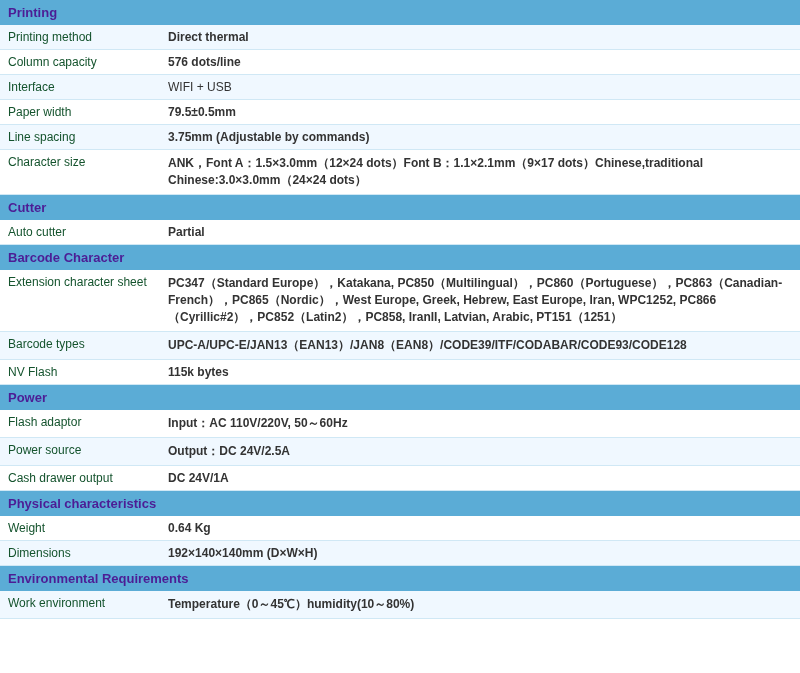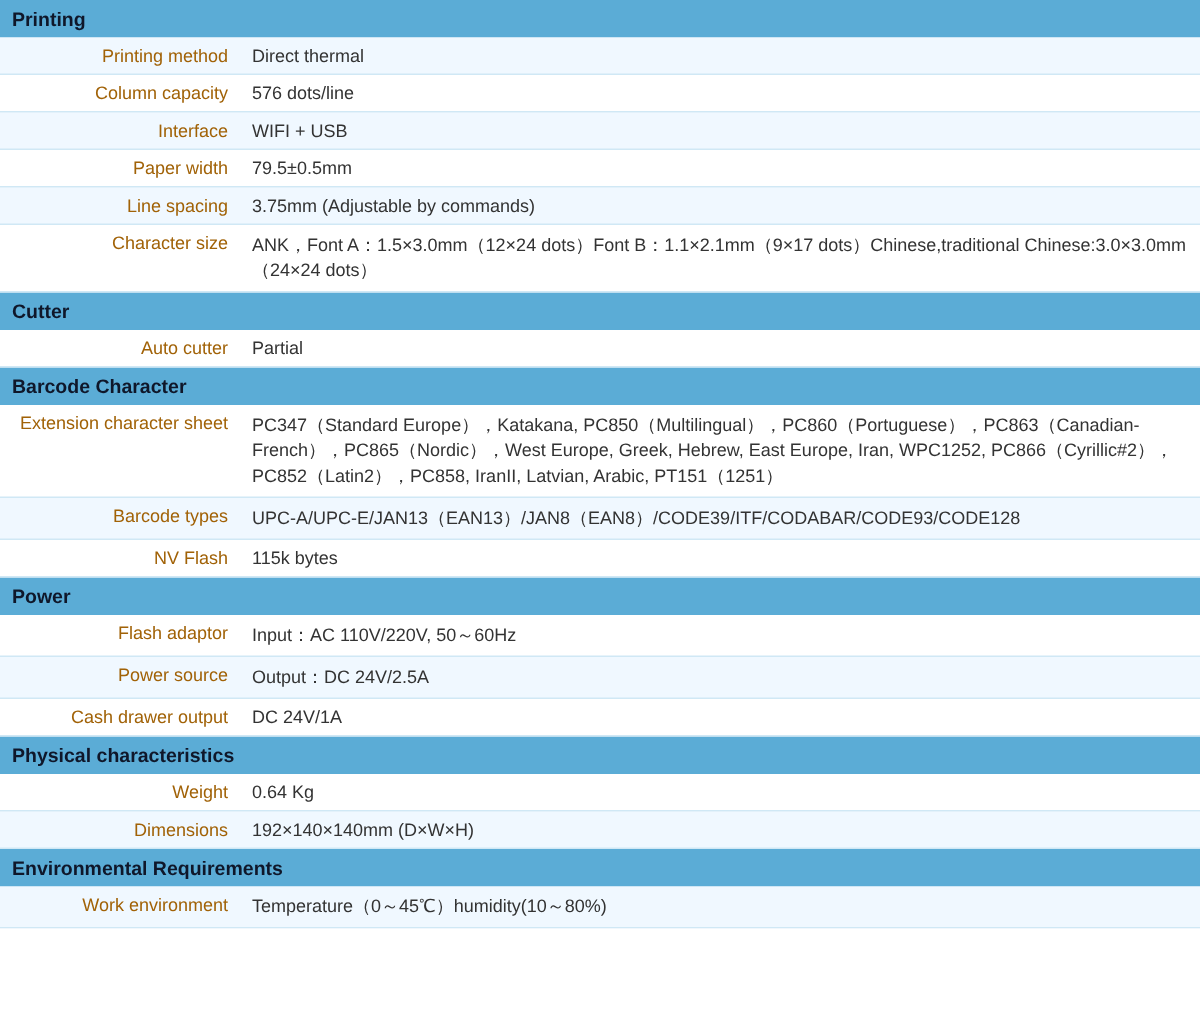--- a/index.html
+++ b/index.html
@@ -8,43 +8,43 @@
       font-size: 12px;
       background: #fff;
       color: #333;
     }
     .spec-table {
       width: 800px;
       border-collapse: collapse;
     }
     .section-header td {
       background-color: #5bacd6;
-      color: #0f172a;
+      color: #4c1d95;
       font-weight: bold;
       padding: 5px 8px;
       font-size: 13px;
     }
     .spec-row td {
       padding: 5px 8px;
       vertical-align: top;
       border-bottom: 1px solid #d0e8f5;
       background-color: #fff;
     }
     .spec-row:nth-child(even) td {
       background-color: #f0f8ff;
     }
     .label-col {
       width: 160px;
-      color: #a16207;
+      color: #14532d;
       font-size: 12px;
-      text-align: right;
     }
     .value-col {
       color: #333;
       font-size: 12px;
+      font-weight: bold;
     }
   </style>
 </head>
 <body>
 
 <table class="spec-table">
   <tbody id="table-body">
       <tr class="section-header">
         <td colspan="2">Printing</td>
       </tr>

